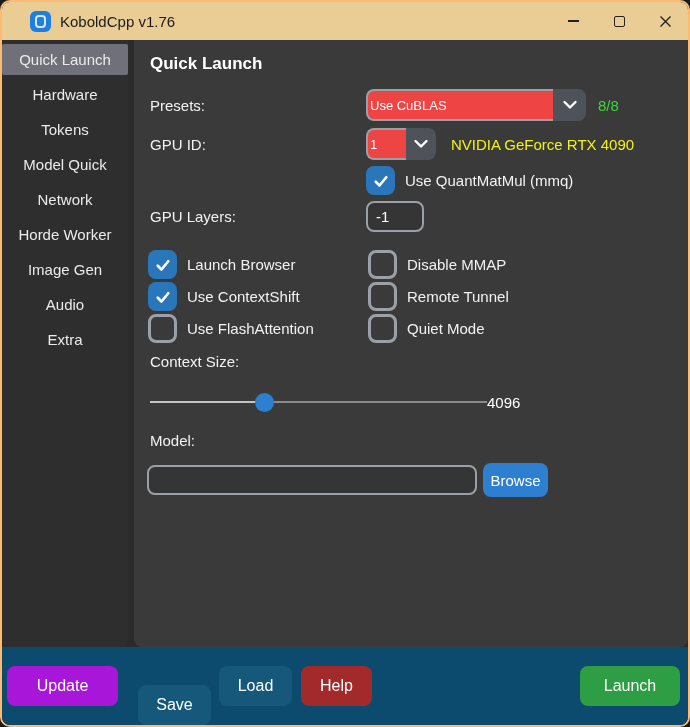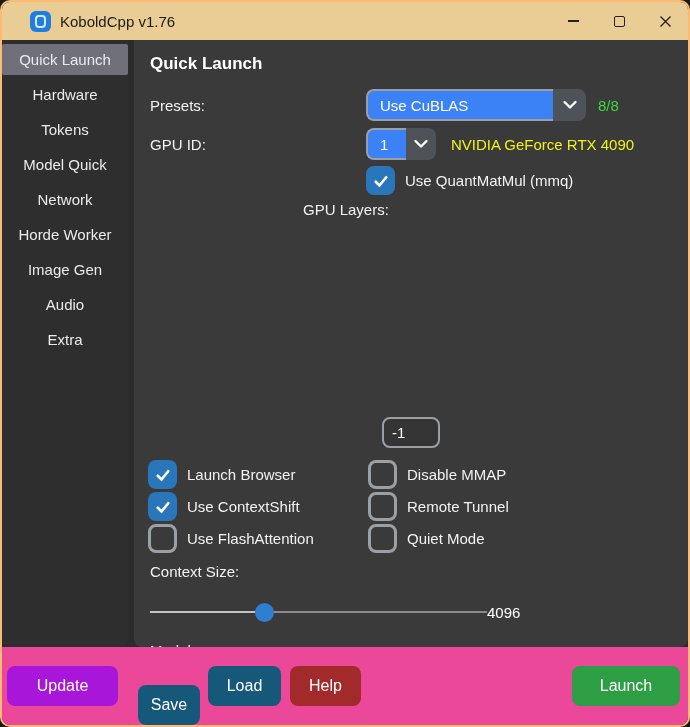--- a/index.html
+++ b/index.html
@@ -51,22 +51,22 @@
   }
   .heading { font-size:17px; font-weight:bold; color:#fff; margin:2px 0 15px 0; }
 
   .row { display:flex; align-items:center; }
   .label-col { width:216px; flex:0 0 216px; font-size:15px; color:#f2f2f2; }
 
   
   .combo { display:flex; height:32px; }
   .combo-value {
     border:2px solid #9aa0a6; border-right:none; border-radius:8px 0 0 8px;
-    background:#3b82f6; display:flex; align-items:center; padding:0 12px;
-    font-size:15px; color:#fff;
+    background:#ef4444; display:flex; align-items:center; padding:0 2px;
+    font-size:13px; color:#fff;
   }
   .combo-btn {
     width:33px; background:#4e535a; border-radius:0 8px 8px 0;
     display:flex; align-items:center; justify-content:center;
   }
 
   .status-green { color:#3cd63c; font-size:15px; margin-left:12px; }
   .gpu-name   { color:#f2f218; font-size:15px; margin-left:15px; }
 
   
@@ -106,32 +106,32 @@
   .model-row { margin-left:-3px; }
   .model-input { width:330px; height:30px; }
   .browse-btn {
     margin-left:6px; width:65px; height:34px; border:none; border-radius:8px;
     background:#2e7fd0; color:#fff; font-size:15px;
     font-family:"Liberation Sans", sans-serif; cursor:pointer;
   }
 
   
   .footer {
-    flex:0 0 62px; background:#ec4899; display:flex; align-items:center;
+    flex:0 0 62px; background:#0c4a6e; display:flex; align-items:center;
     padding:0 8px 0 5px;
   }
   .f-btn {
     height:40px; border:none; border-radius:8px; color:#fff; font-size:16px;
     font-family:"Liberation Sans", sans-serif; cursor:pointer;
   }
   .btn-update { width:111px; background:#a816d9; }
-  .btn-save   { width:62px;  background:#15587a; margin-left:20px;margin-top:38px; }
+  .btn-save   { width:73px;  background:#15587a; margin-left:20px;margin-top:38px; }
   .btn-load   { width:73px;  background:#15587a; margin-left:8px; }
   .btn-help   { width:71px;  background:#a22a2a; margin-left:9px; }
-  .btn-launch { width:108px; background:#2e9e44; margin-left:auto; }
+  .btn-launch { width:100px; background:#2e9e44; margin-left:auto; }
 
   svg { display:block; }
 </style>
 </head>
 <body>
 
 <div class="window">
 
   <div class="titlebar">
     <div class="app-icon">
@@ -201,21 +201,21 @@
         <div class="cb-cell">
           <div class="cb checked">
             <svg width="18" height="18" viewBox="0 0 24 24">
                 <polyline points="5,13 10,18 19,7" fill="none" stroke="#fff" stroke-width="3.5" stroke-linecap="round" stroke-linejoin="round"></polyline>
               </svg>
           </div>
           <span class="cb-label">Use QuantMatMul (mmq)</span>
         </div>
       </div>
 
-      <div class="row" style="margin-bottom:12px;flex-direction:column;">
+      <div class="row" style="margin-bottom:18px;">
         <span class="label-col">GPU Layers:</span>
         <input class="text-input layers-input" value="-1" style="">
       </div>
 
       <div class="cb-grid">
         <div class="cb-cell">
           <div class="cb checked">
             <svg width="18" height="18" viewBox="0 0 24 24">
                 <polyline points="5,13 10,18 19,7" fill="none" stroke="#fff" stroke-width="3.5" stroke-linecap="round" stroke-linejoin="round"></polyline>
               </svg>
@@ -253,21 +253,21 @@
         <div class="slider-track">
           <div class="line"></div>
           <div class="slider-thumb"></div>
         </div>
         <span class="slider-value">4096</span>
       </div>
 
       <div class="model-label">Model:</div>
       <div class="row model-row">
         <input class="text-input model-input" value="" style="">
-        <button class="browse-btn">Browser</button>
+        <button class="browse-btn">Browse</button>
       </div>
     </div>
   </div>
 
   <div class="footer">
     <button class="f-btn btn-update">Update</button>
     <button class="f-btn btn-save">Save</button>
     <button class="f-btn btn-load">Load</button>
     <button class="f-btn btn-help">Help</button>
     <button class="f-btn btn-launch">Launch</button>

